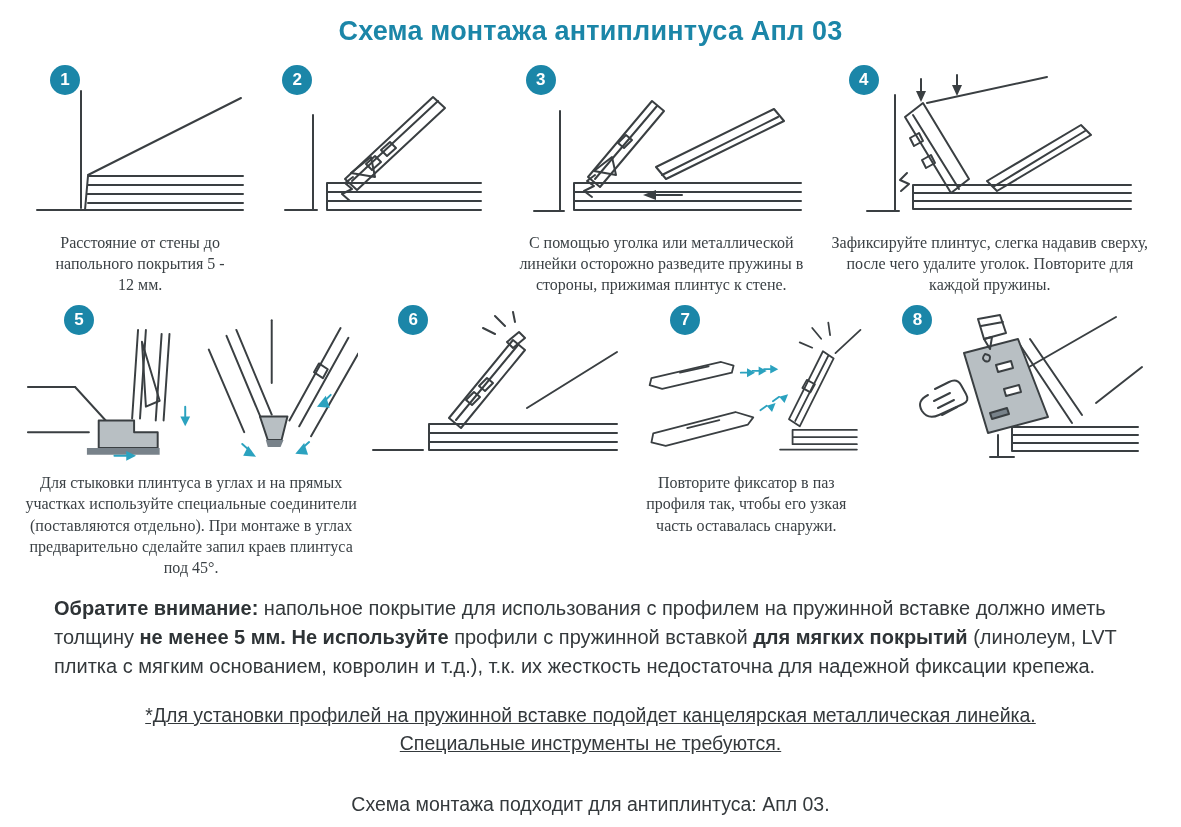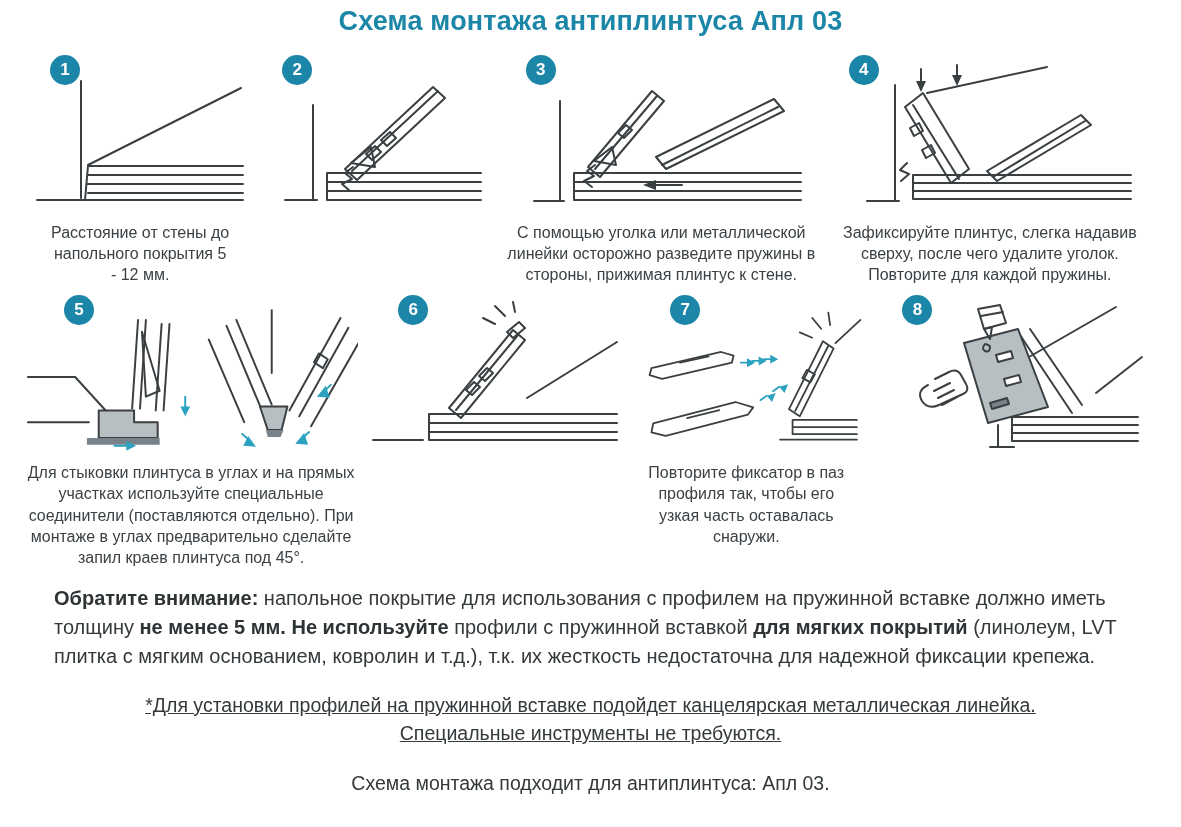--- a/index.html
+++ b/index.html
@@ -1,57 +1,57 @@
 <!DOCTYPE html>
 <html style="--accent: #1b86a8; --line: #3a3f42; --text: #3b4145; --arrow: #2ba2bf; --gray: #b8bfc3; --darkgray: #78828a;"><head>
 <meta charset="utf-8">
 <style>
   :root{
     --accent:#1b86a8; --line:#3a3f42; --text:#3b4145;
     --arrow:#2ba2bf; --gray:#b8bfc3; --darkgray:#78828a;
   }
   *{margin:0;padding:0;box-sizing:border-box;}
   body{background:#fff;font-family:"Liberation Sans", sans-serif;color:var(--text);}
-  .page{width:1181px;height:827px;overflow:hidden;background:#fff;padding-top:6px;}
+  .page{width:1181px;height:827px;overflow:hidden;background:#fff;padding-top:16px;}
   .title{
     text-align:center;color:var(--accent);font-size:27px;font-weight:bold;
     letter-spacing:.2px;margin-bottom:18px;
   }
   .row{display:grid;margin:0 24px;}
   .row1{grid-template-columns:20.5% 21.5% 28.5% 29.5%;}
   .row2{grid-template-columns:29.5% 24% 20.5% 26%;margin-top:10px;}
   .step{position:relative;display:flex;flex-direction:column;align-items:center;}
   .badge{
     position:absolute;top:0;width:30px;height:30px;border-radius:50%;
     background:var(--accent);color:#fff;font-weight:bold;font-size:17px;
     display:flex;align-items:center;justify-content:center;
   }
   .row1 .badge{left:26px;}
   .row2 .badge{left:40px;}
   .art{height:152px;margin-top:6px;display:flex;align-items:flex-end;justify-content:center;width:100%;}
   .caption{
-    margin-top:9px;text-align:center;font-size:16px;line-height:1.32;color:var(--text);
+    margin-top:9px;text-align:center;font-size:16px;line-height:1.32;color:var(--text);font-family:Liberation Serif, serif;
   }
   .diagram path{stroke:var(--line);stroke-width:2;fill:none;stroke-linejoin:round;stroke-linecap:round;}
   .diagram path.fg{fill:var(--gray);}
   .diagram path.fd{fill:var(--darkgray);stroke:none;}
   .diagram path.fw{fill:#fff;}
   .diagram path.fd2{fill:var(--darkgray);}
   .diagram path.ar{stroke:var(--arrow);}
   .diagram path.ah{fill:var(--arrow);stroke:none;}
   .diagram path.dh{fill:var(--line);stroke:none;}
   .notice{
     margin:16px 54px 0;font-size:20px;line-height:1.45;color:#34393c;
   }
   .notice b{color:#2e3336;}
   .footnote{
     margin-top:20px;text-align:center;font-size:19.5px;line-height:1.45;color:#34393c;text-decoration:underline;
   }
   .compat{
-    margin-top:25px;text-align:center;font-size:19.5px;color:#34393c;
+    margin-top:36px;text-align:center;font-size:19.5px;color:#34393c;
   }
 </style>
 </head>
 <body>
 
 <div class="page">
 
   <h1 class="title">Схема монтажа антиплинтуса Апл 03</h1>
 
   <div class="row row1">

